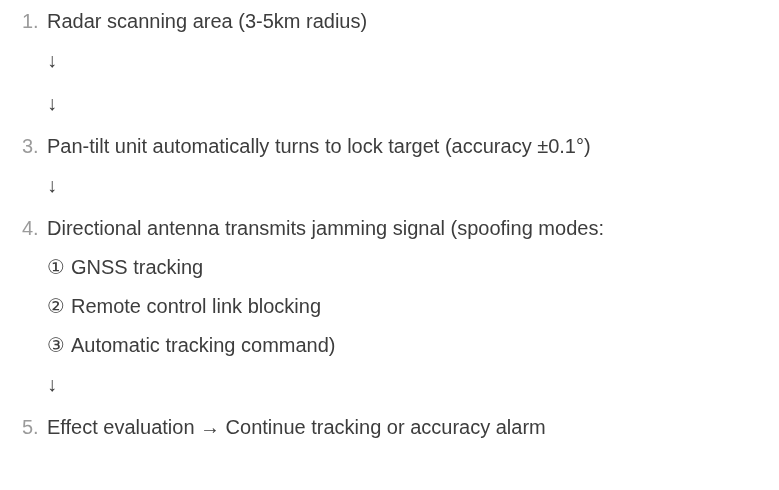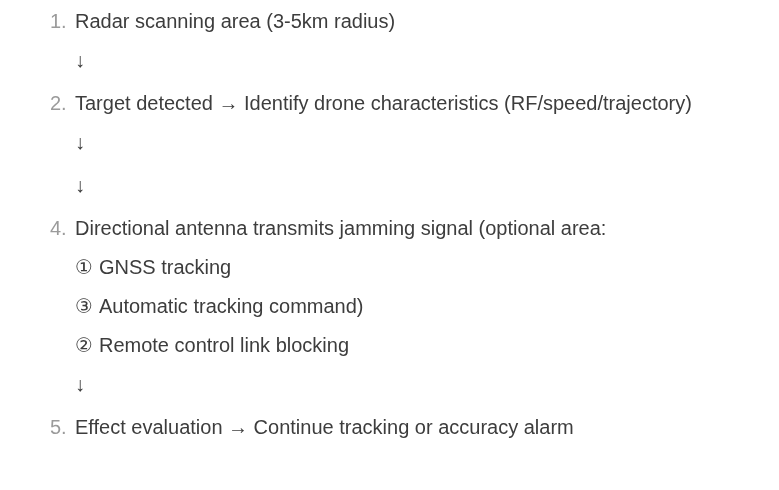--- a/index.html
+++ b/index.html
@@ -14,21 +14,20 @@
     background: var(--bg);
     overflow: hidden;
   }
   body {
     font-family: "Liberation Sans", "DejaVu Sans", sans-serif;
     font-size: 20px;
     color: var(--text);
   }
   .doc {
     padding: 2px 0 0 22px;
-    margin-left: 28px;
   }
   .step {
     margin-bottom: 4px;
     list-style: none;
   }
   .line {
     line-height: 39px;
     white-space: nowrap;
   }
   .marker {
@@ -54,42 +53,42 @@
   <ol>
 
     <li class="step">
       <div class="line">
         <span class="marker">1.</span><span>Radar scanning area (3-5km radius)</span>
       </div>
       <div class="line indent arrow-line">↓</div>
     </li>
 
     <li class="step">
+      <div class="line indent arrow-line">↓</div>
+    </li>
+
+    <li class="step">
       <div class="line">
-        <span class="marker">2.</span><span>Target detected → Identify drone characteristics (RF/speed/trajectory)</span>
+        <span class="marker">3.</span><span>Pan-tilt unit automatically turns to lock target (accuracy ±0.1°)</span>
       </div>
       <div class="line indent arrow-line">↓</div>
     </li>
 
     <li class="step">
-      <div class="line indent arrow-line">↓</div>
-    </li>
-
-    <li class="step">
       <div class="line">
-        <span class="marker">4.</span><span>Directional antenna transmits jamming signal (optional area:</span>
+        <span class="marker">4.</span><span>Directional antenna transmits jamming signal (spoofing modes:</span>
       </div>
       <div class="line indent">
         <span class="sub-marker">①</span><span>GNSS tracking</span>
       </div>
       <div class="line indent">
-        <span class="sub-marker">③</span><span>Automatic tracking command)</span>
+        <span class="sub-marker">②</span><span>Remote control link blocking</span>
       </div>
       <div class="line indent">
-        <span class="sub-marker">②</span><span>Remote control link blocking</span>
+        <span class="sub-marker">③</span><span>Automatic tracking command)</span>
       </div>
       <div class="line indent arrow-line">↓</div>
     </li>
 
     <li class="step">
       <div class="line">
         <span class="marker">5.</span><span>Effect evaluation → Continue tracking or accuracy alarm</span>
       </div>
     </li>
 

